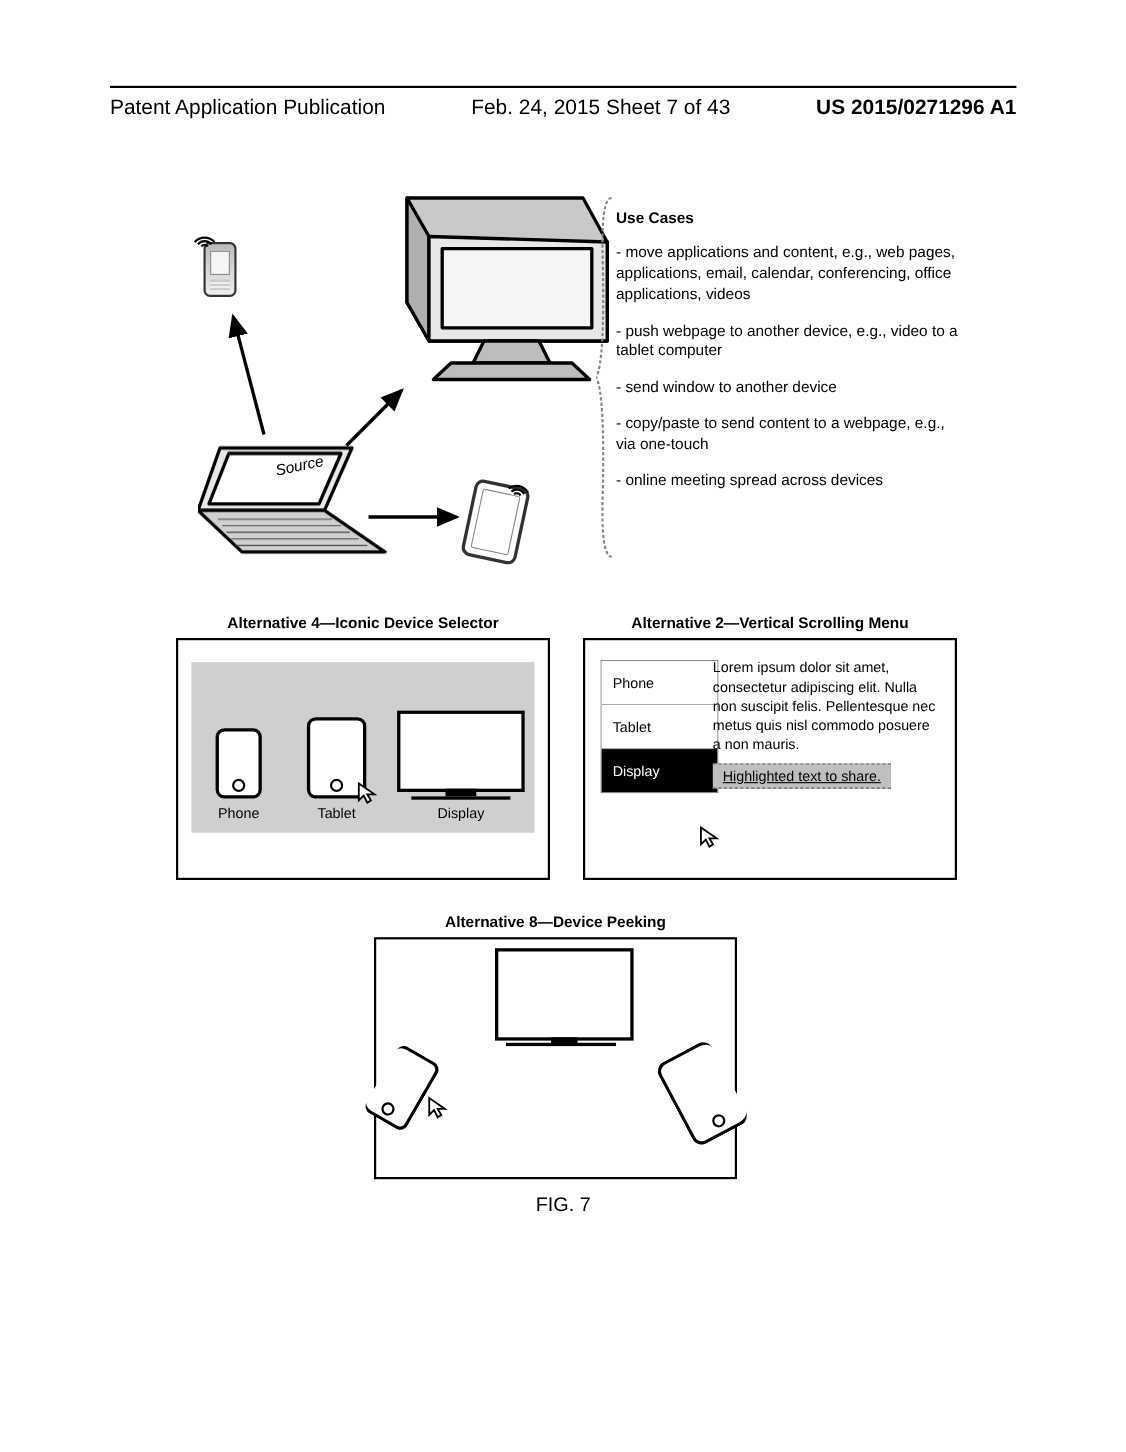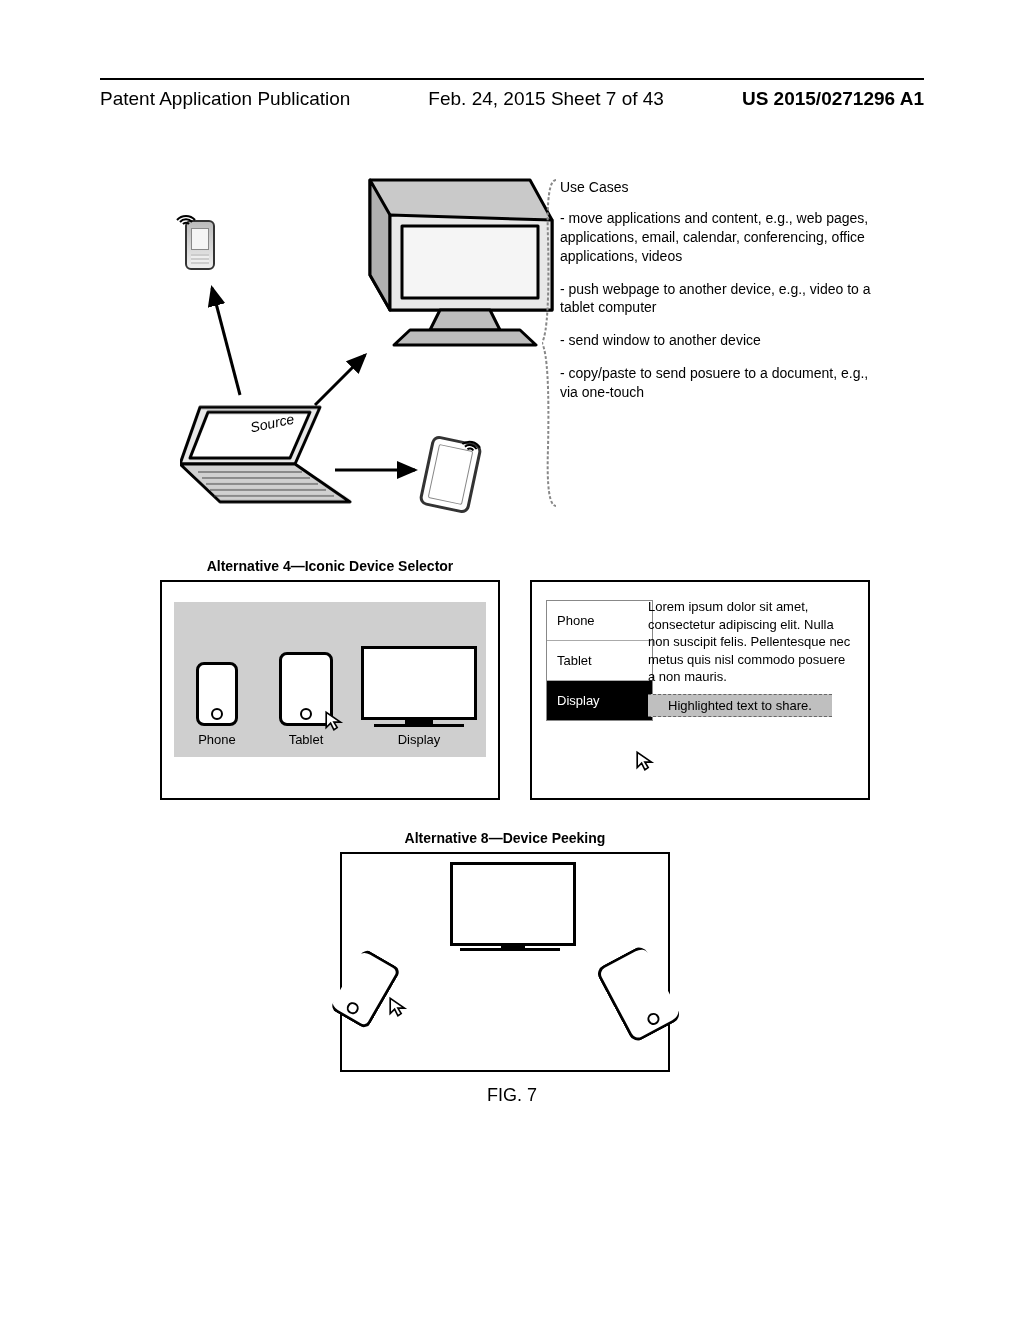--- a/index.html
+++ b/index.html
@@ -140,22 +140,22 @@
   .usecases {
     position: absolute;
     top: 28px;
     left: 460px;
     width: 320px;
     font-size: 14px;
     line-height: 1.35;
   }
   .usecases h3 {
     font-size: 14px;
-    font-weight: normal;
-    margin: 0 0 12px 0;
+    font-weight: bold;
+    margin: 11px 0 12px 0;
   }
   .usecases .item {
     margin: 0 0 14px 0;
   }
   .usecase-brace {
     position: absolute;
     top: 28px;
     left: 442px;
     height: 330px;
   }
@@ -239,24 +239,25 @@
     background: #000; color: #fff;
   }
   .alt2 .txt {
     position: absolute; top: 16px; left: 116px; right: 14px;
     font-size: 13px;
     line-height: 1.35;
   }
   .alt2 .hl {
     display: inline-block;
     background: #bfbfbf;
-    padding: 2px 20px;
+    padding: 2px 9px;
     margin-top: 8px;
     border-top: 1px dashed #666;
     border-bottom: 1px dashed #666;
+    text-decoration: underline;
   }
   .alt2 .cursor2 {
     position: absolute; left: 103px; top: 168px;
   }
 
   .alt3-title { top: 680px; left: 240px; width: 330px; }
   .alt3 {
     top: 702px; left: 240px; width: 330px; height: 220px;
   }
   
@@ -378,21 +379,22 @@
 
   <svg class="usecase-brace" width="16" height="330" viewBox="0 0 16 330">
     <path d="M14 2 Q4 2 6 60 Q8 150 0 165 Q8 180 6 270 Q4 328 14 328" fill="none" stroke="#888" stroke-width="2" stroke-dasharray="3,2"></path>
   </svg>
 
   <div class="usecases">
     <h3>Use Cases</h3>
     <div class="item">- move applications and content, e.g., web pages, applications, email, calendar, conferencing, office applications, videos</div>
     <div class="item">- push webpage to another device, e.g., video to a tablet computer</div>
     <div class="item">- send window to another device</div>
-    <div class="item">- copy/paste to send posuere to a document, e.g., via one-touch</div>
+    <div class="item">- copy/paste to send content to a webpage, e.g., via one-touch</div>
+    <div class="item">- online meeting spread across devices</div>
   </div>
 
   <div class="alt1-title">Alternative 4—Iconic Device Selector</div>
   <div class="panel alt1">
     <div class="grey">
       <div class="device-cell" style="left:8px;top:60px;width:70px">
         <div class="dev-phone-shape">
             <div class="home-btn"></div>
           </div>
         <div>Phone</div>
@@ -409,20 +411,21 @@
           <div class="dev-display-foot"></div>
         </div>
         <div style="margin-top:12px">Display</div>
       </div>
       <svg class="cursor1 cursor-svg" viewBox="0 0 20 20">
         <path d="M2 2 L2 16 L6 12 L9 18 L12 16 L9 11 L15 11 Z" fill="#fff" stroke="#000" stroke-width="1.5"></path>
       </svg>
     </div>
   </div>
 
+  <div class="alt2-title">Alternative 2—Vertical Scrolling Menu</div>
   <div class="panel alt2">
     <div class="menu">
       <div class="mi">Phone</div>
       <div class="mi">Tablet</div>
       <div class="mi sel">Display</div>
     </div>
     <div class="txt">
       <span>Lorem ipsum dolor sit amet, consectetur adipiscing elit. Nulla non suscipit felis. Pellentesque nec metus quis nisl commodo posuere a non mauris.</span><br>
       <span class="hl">Highlighted text to share.</span>
     </div>

